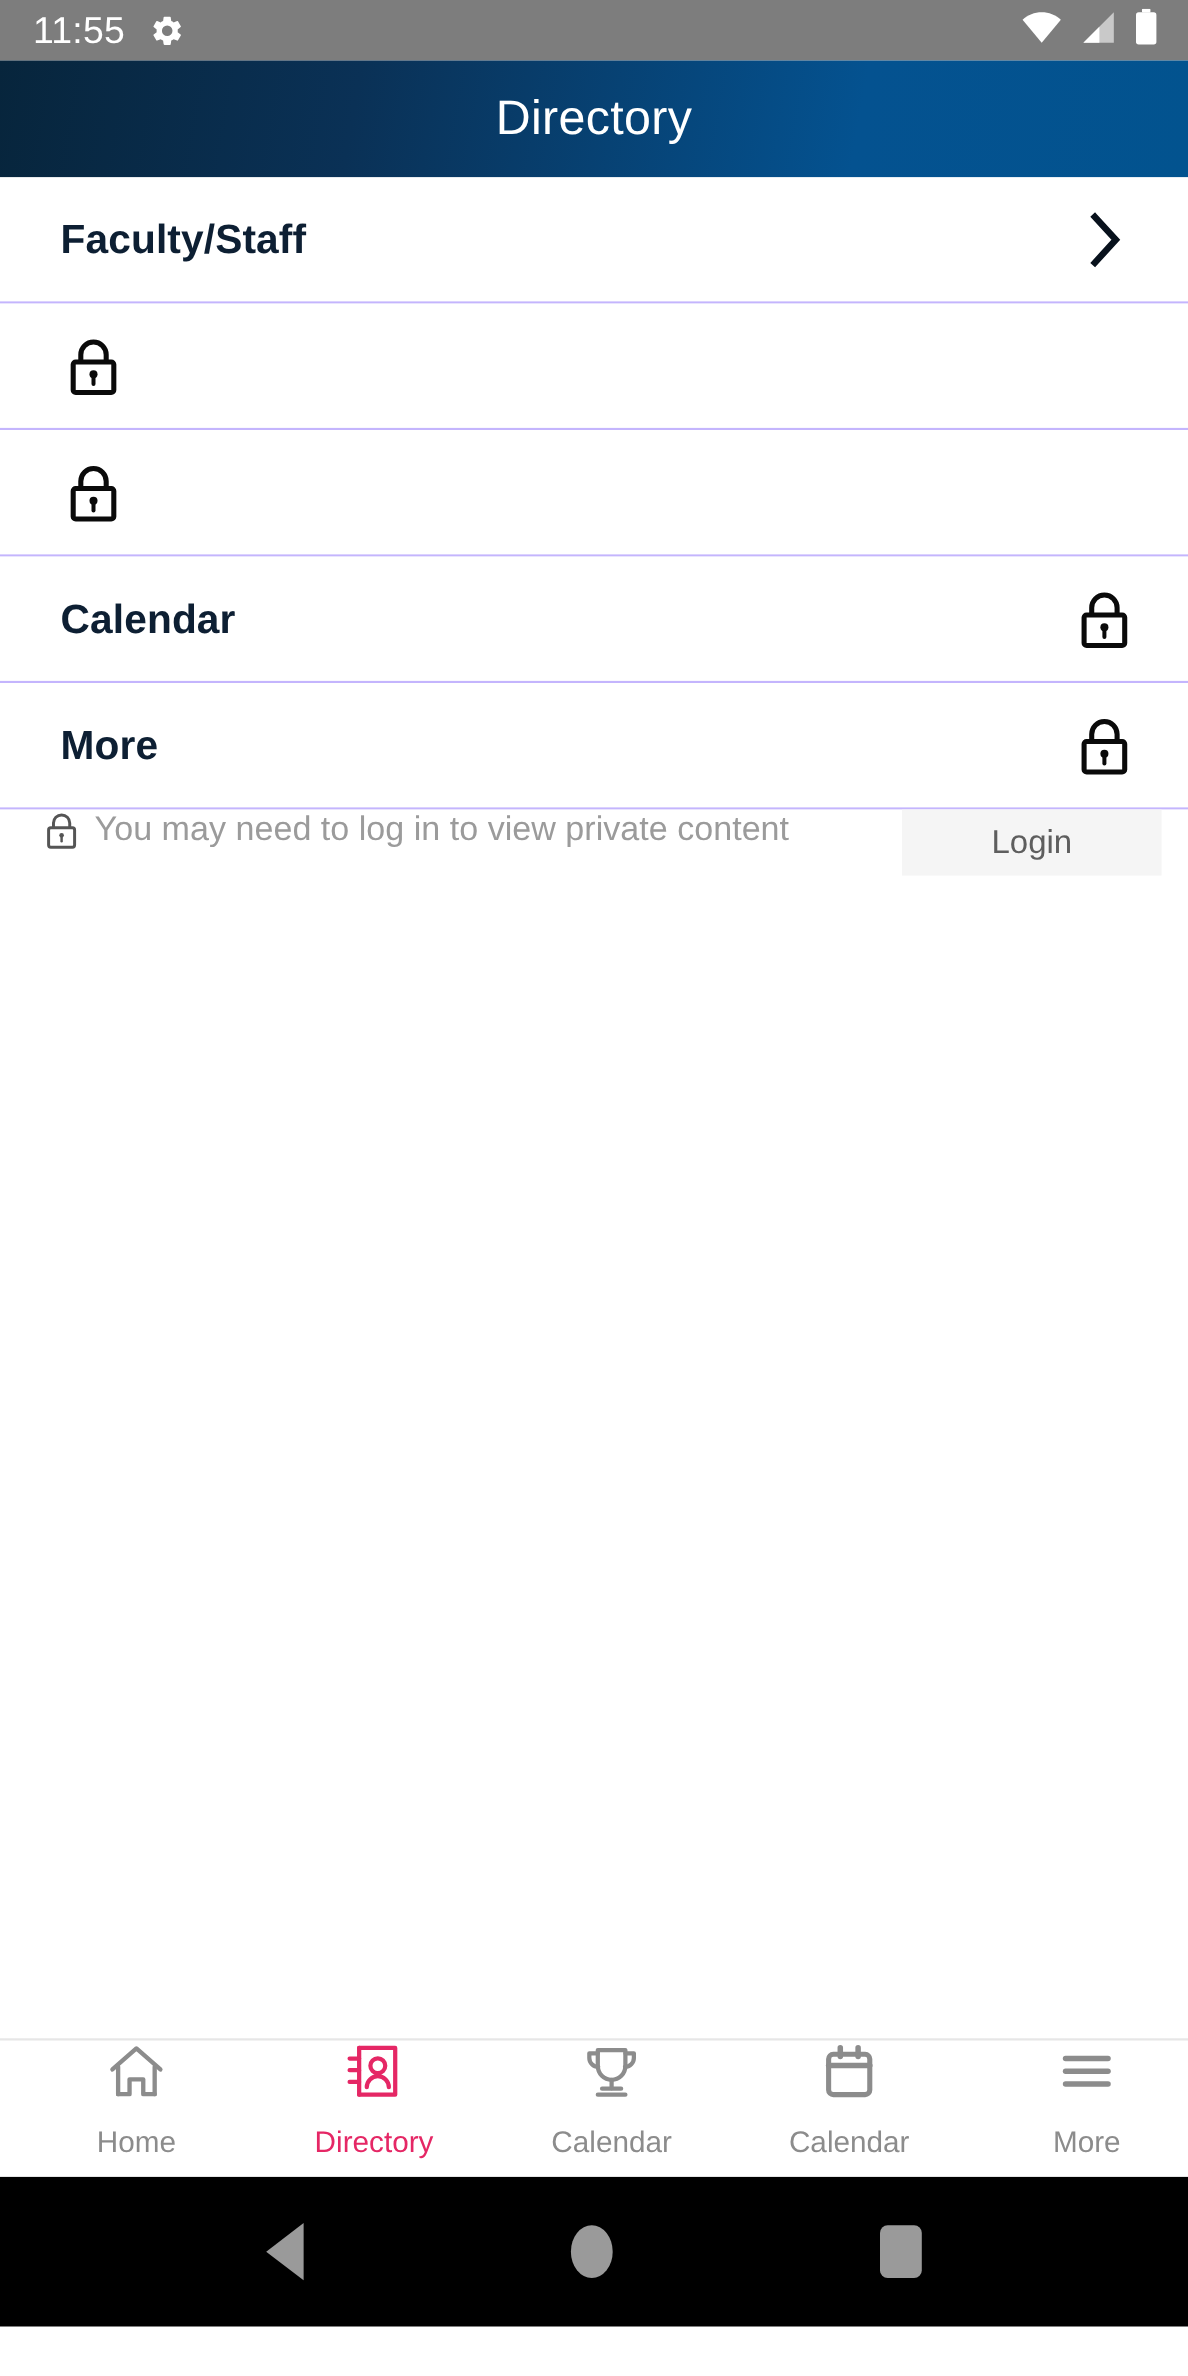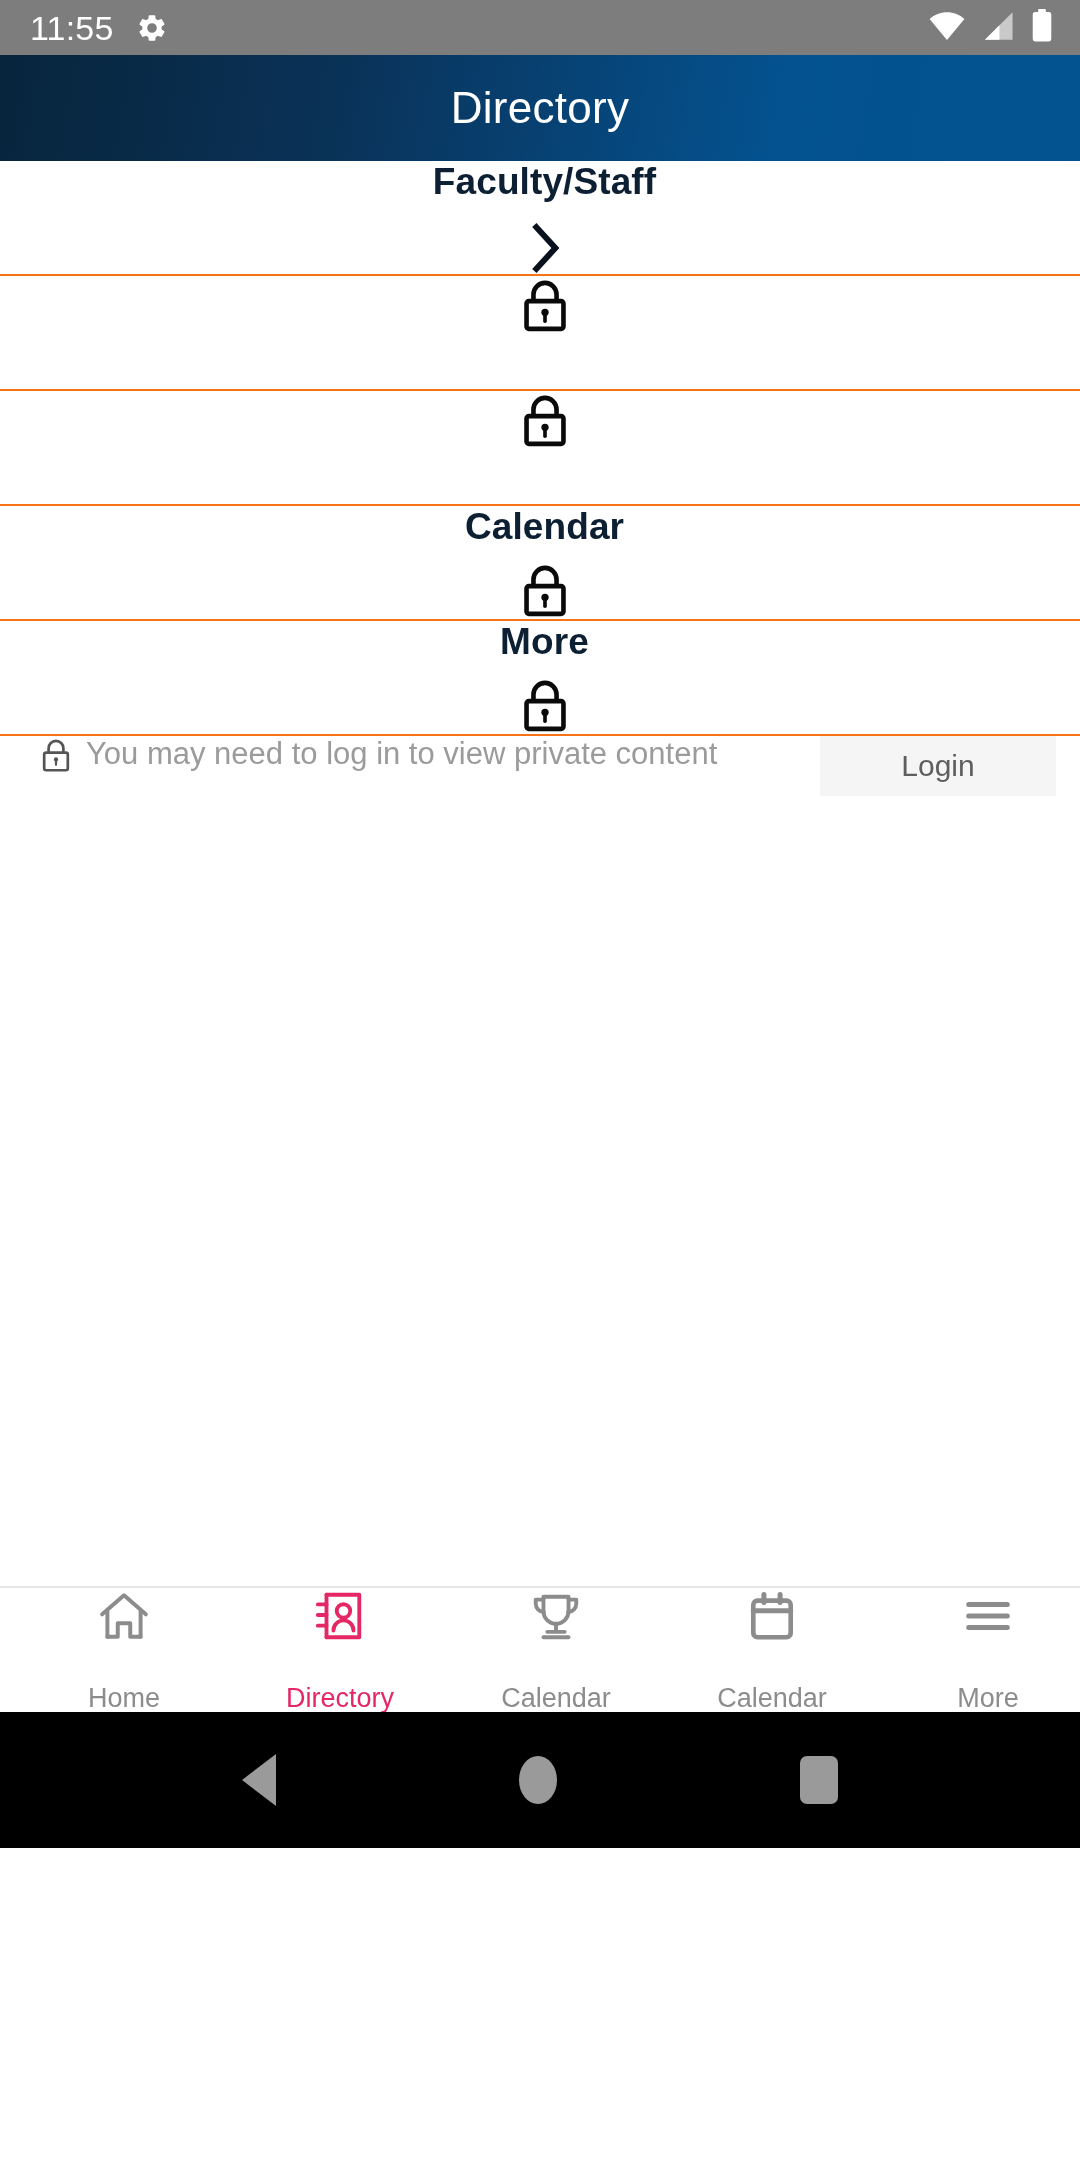--- a/index.html
+++ b/index.html
@@ -4,21 +4,21 @@
 <style>
   * { box-sizing: border-box; margin: 0; padding: 0; }
   html, body {
     width: 1080px; height: 2160px;
     background: #ffffff;
     font-family: "Liberation Sans", sans-serif;
     overflow: hidden;
   }
   #app {
     position: relative;
-    width: 1080px; height: 1848px;
+    width: 1080px; height: 2115px;
     display: flex; flex-direction: column;
     background: #ffffff;
   }
 
   
   .statusbar {
     height: 55px; flex: 0 0 55px;
     background: #7d7d7d;
     display: flex; align-items: center;
     padding: 0 26px 0 30px;
@@ -46,23 +46,22 @@
     font-weight: 400;
     letter-spacing: 0.3px;
   }
 
   
   .list { flex: 0 0 auto; background: #ffffff; }
   .row {
     height: 115px;
     display: flex; align-items: center;
     padding: 0 46px 0 55px;
-    border-bottom: 2px solid #f97316;
-    background: #ffffff;
-    flex-direction: column;
+    border-bottom: 2px solid #c4b5fd;
+    background: #ffffff;
   }
   .row-label {
     font-size: 37px;
     font-weight: bold;
     color: #0d1f33;
     letter-spacing: 0.1px;
     flex: 1 1 auto;
   }
   .row-icon { flex: 0 0 auto; display: flex; align-items: center; justify-content: center; width: 60px; }
 
@@ -99,22 +98,22 @@
   
   .tabbar {
     flex: 0 0 126px; height: 126px;
     border-top: 2px solid #e6e6e6;
     background: #ffffff;
     display: flex; align-items: stretch;
   }
   .tab {
     flex: 1 1 20%;
     display: flex; flex-direction: column;
-    align-items: center; justify-content: space-between;
-    gap: 2px;
+    align-items: center; justify-content: flex-start;
+    gap: 23px;
     background: transparent; border: none;
     font-family: "Liberation Sans", sans-serif;
     padding-left: 32px;
   }
   .tab-icon { height: 56px; display: flex; align-items: center; justify-content: center; }
   .tab-label { font-size: 27px; color: #8c8c8c; line-height: 1; }
   .tab.active .tab-label { color: #e52765; }
 
   
   .navbar {

